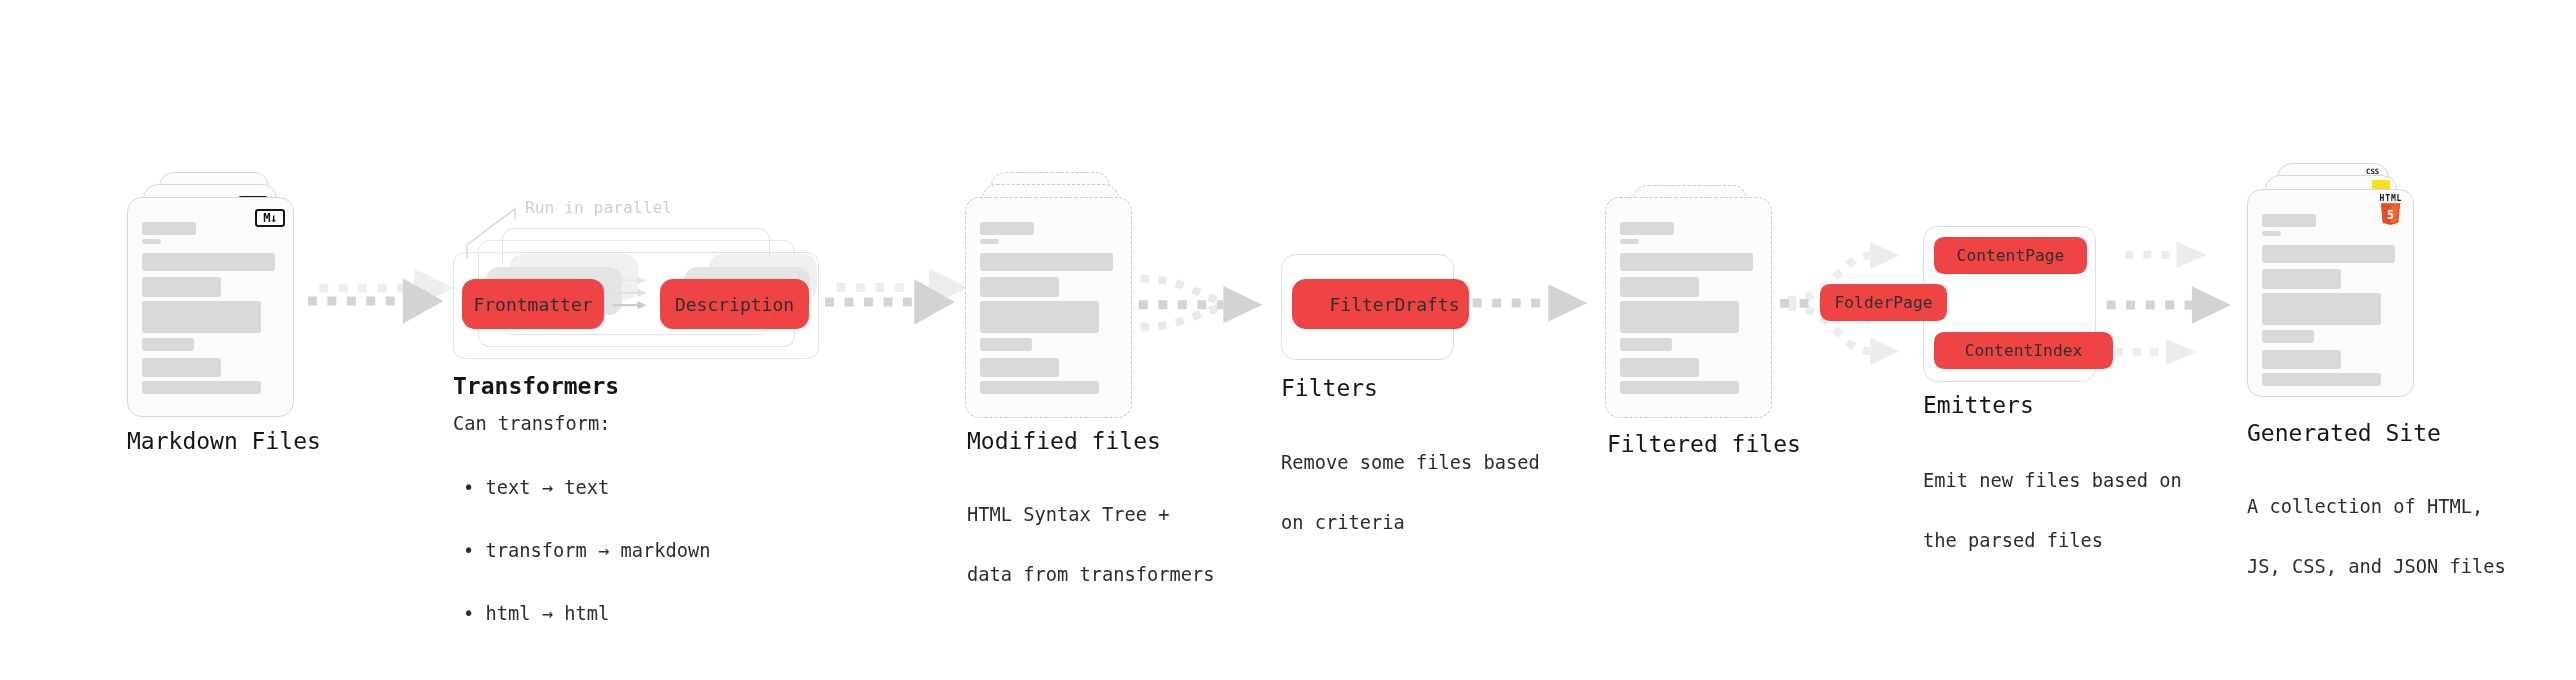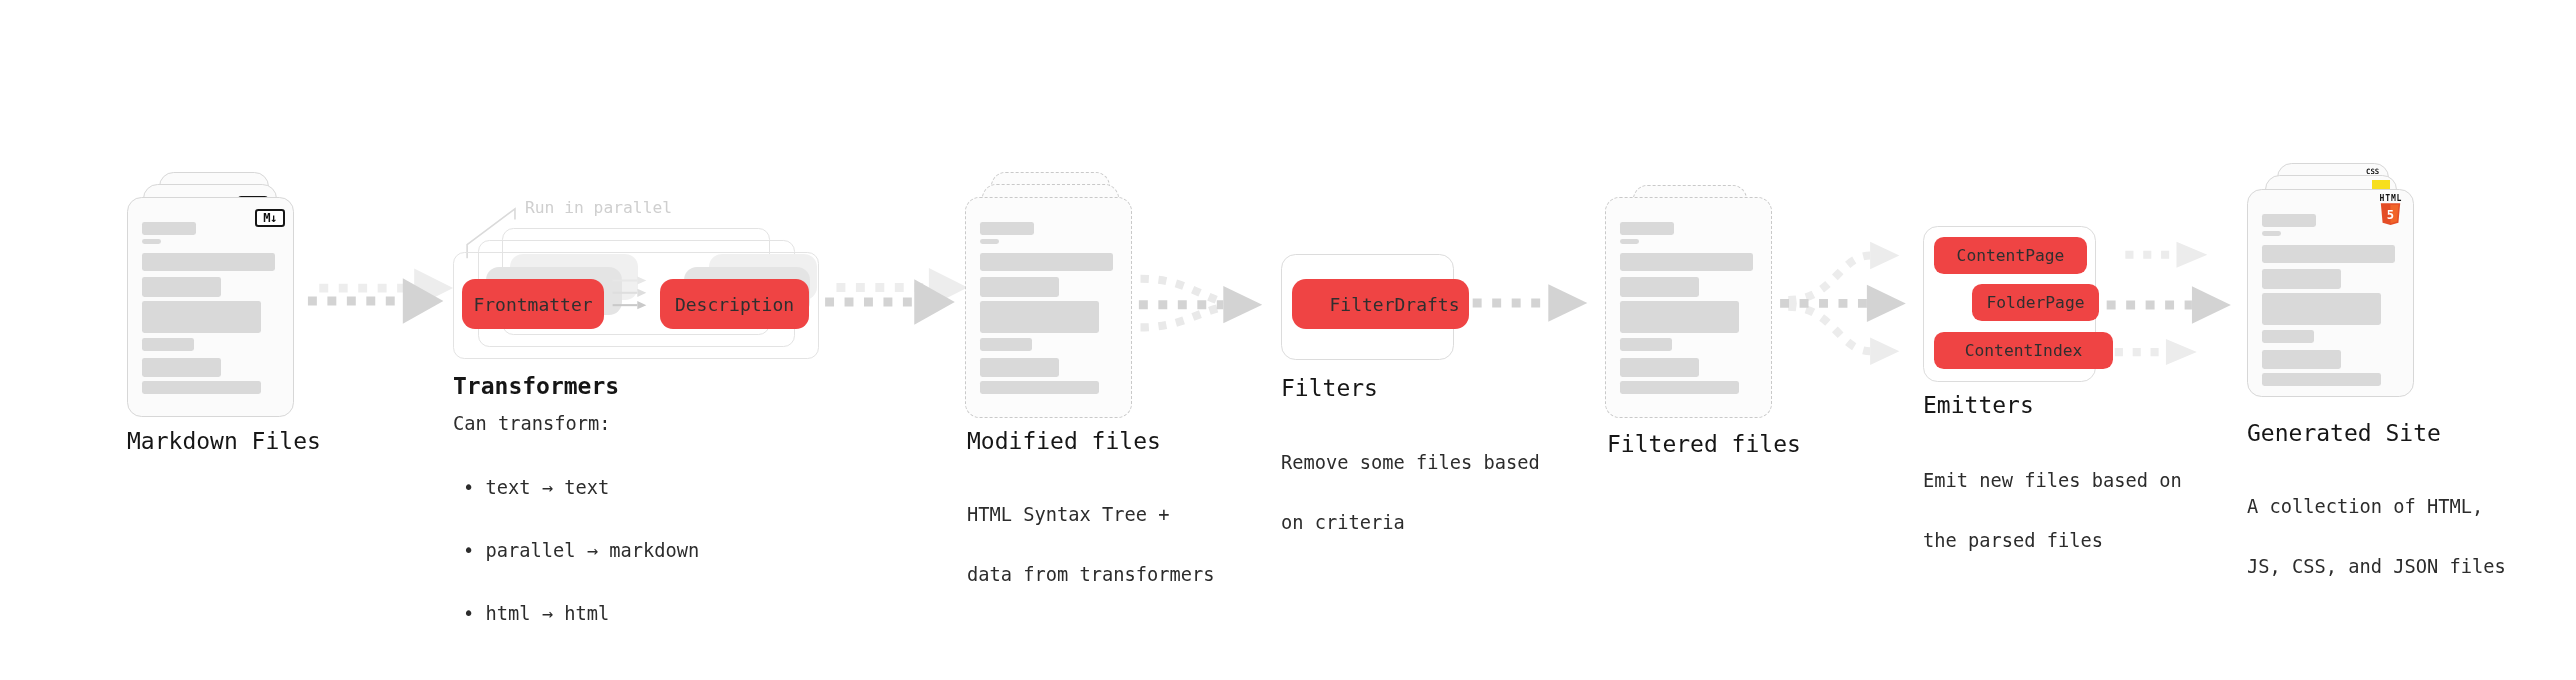--- a/index.html
+++ b/index.html
@@ -110,21 +110,21 @@
       <polygon points="32,24 43,29 32,34" fill="#dedede"></polygon>
       <line x1="2" y1="44" x2="32" y2="44" stroke="#c9c9c9" stroke-width="2.5"></line>
       <polygon points="32,39 43,44 32,49" fill="#c9c9c9"></polygon>
     </svg>
   </div>
 
   <div class="stage-label" style="left:453px;top:373px;font-weight:bold;">Transformers</div>
   <div class="stage-caption" style="left:453px;top:414px;">Can transform:</div>
   <div class="bullets" style="left:463px;top:435px;">
     <div>• text → text</div>
-    <div>• parallel → markdown</div>
+    <div>• transform → markdown</div>
     <div>• html → html</div>
   </div>
 
   <svg class="arrow" style="left:817px;top:268px;" width="154" height="73" viewBox="0 0 190 90">
     <line x1="24" y1="24" x2="138" y2="24" stroke="#ededed" stroke-width="11" stroke-dasharray="11 13"></line>
     <polygon points="138,0 186,24 138,48" fill="#ededed"></polygon>
     <line x1="10" y1="42" x2="120" y2="42" stroke="#d3d3d3" stroke-width="11" stroke-dasharray="11 13"></line>
     <polygon points="120,14 170,42 120,70" fill="#d3d3d3"></polygon>
   </svg>
 
@@ -191,21 +191,21 @@
     <path d="M 15 84 C 70 84 78 29 116 29" fill="none" stroke="#ececec" stroke-width="10" stroke-dasharray="10 12"></path>
     <polygon points="116,12 152,29 116,46" fill="#ececec"></polygon>
     <path d="M 15 92 C 70 92 78 147 116 147" fill="none" stroke="#ececec" stroke-width="10" stroke-dasharray="10 12"></path>
     <polygon points="116,130 152,147 116,164" fill="#ececec"></polygon>
     <line x1="5" y1="88" x2="112" y2="88" stroke="#d3d3d3" stroke-width="11" stroke-dasharray="11 13"></line>
     <polygon points="112,65 160,88 112,111" fill="#d3d3d3"></polygon>
   </svg>
 
   <div class="panel" style="left:1923px;top:226px;width:173px;height:156px;"></div>
   <div class="chip small" style="left:1934px;top:237px;width:153px;height:37px;">ContentPage</div>
-  <div class="chip small" style="left:1972px;top:284px;width:127px;height:37px;">FolderPage</div>
+  <div class="chip small" style="left:1820px;top:284px;width:127px;height:37px;">FolderPage</div>
   <div class="chip small" style="left:1934px;top:332px;width:179px;height:37px;">ContentIndex</div>
   <div class="stage-label" style="left:1923px;top:392px;">Emitters</div>
   <div class="stage-caption" style="left:1923px;top:430px;">
     <div>Emit new files based on</div>
     <div>the parsed files</div>
   </div>
 
   <svg class="arrow" style="left:2101px;top:236px;" width="138" height="134" viewBox="0 0 170 165">
     <line x1="30" y1="23" x2="93" y2="23" stroke="#ececec" stroke-width="10" stroke-dasharray="10 12"></line>
     <polygon points="93,7 131,23 93,39" fill="#ececec"></polygon>

